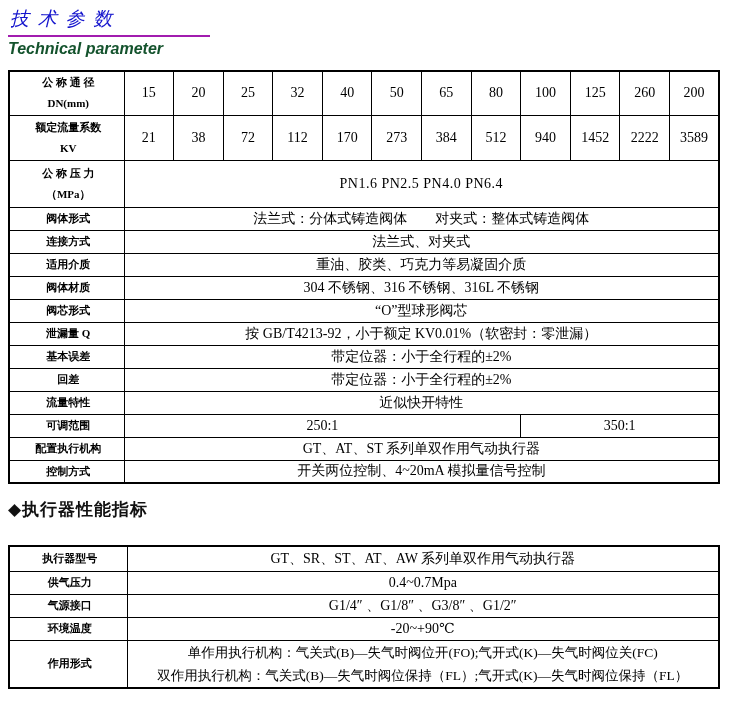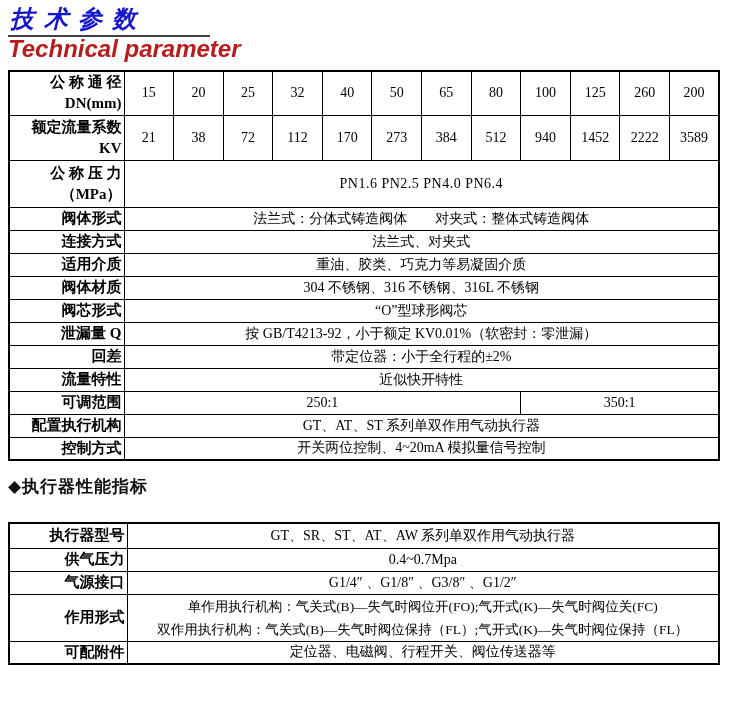--- a/index.html
+++ b/index.html
@@ -3,43 +3,43 @@
 <meta charset="utf-8">
 <style>
   html,body{margin:0;padding:0;background:#ffffff;}
   body{width:740px;height:719px;font-family:"Liberation Serif","DejaVu Serif",serif;color:#000;overflow:hidden;}
   .page{padding:4px 8px 0 8px;}
 
   
   .title-zh{
     display:inline-block;
     color:#1414cd;
-    font-size:24px;
-    font-weight:bold;
+    font-size:19px;
+    font-weight:normal;
     font-style:italic;
     letter-spacing:2px;
-    border-bottom:2px solid #404040;
+    border-bottom:2px solid #a21caf;
     padding:2px 10px 3px 2px;
     min-width:190px;
     line-height:26px;
   }
   .title-en{
-    color:#b91c1c;
-    font-size:24px;
+    color:#14532d;
+    font-size:16px;
     font-weight:bold;
     font-style:italic;
     font-family:"Liberation Sans","DejaVu Sans",sans-serif;
     line-height:22px;
     margin:1px 0 10px 0;
   }
 
   
   table{border-collapse:collapse;table-layout:fixed;width:710px;border:2px solid #000;}
   td{border:1px solid #000;text-align:center;font-size:14px;padding:0 2px;overflow:hidden;white-space:nowrap;}
-  td.lbl{font-weight:bold;text-align:right;padding-left:5px;font-size:15px;white-space:normal;}
+  td.lbl{font-weight:bold;text-align:center;padding-left:5px;font-size:11px;white-space:normal;}
   tr.r-tall1{height:44px;}
   tr.r-tall2{height:45px;}
   tr.r-tall3{height:47px;}
   tr.r-std{height:23px;}
   tr.r-dbl{height:46px;margin-left:25px;}
   .two-line div{line-height:21px;}
   .val-sp{letter-spacing:0.5px;}
   .action-lines div{line-height:23px;white-space:nowrap;font-size:13.5px;}
 
   
@@ -128,20 +128,24 @@
       </tr>
       <tr class="r-std">
         <td class="lbl">阀芯形式</td>
         <td colspan="12">“O”型球形阀芯</td>
       </tr>
       <tr class="r-std">
         <td class="lbl">泄漏量 Q</td>
         <td colspan="12">按 GB/T4213-92，小于额定 KV0.01%（软密封：零泄漏）</td>
       </tr>
       <tr class="r-std">
+        <td class="lbl">基本误差</td>
+        <td colspan="12">带定位器：小于全行程的±2%</td>
+      </tr>
+      <tr class="r-std">
         <td class="lbl">回差</td>
         <td colspan="12">带定位器：小于全行程的±2%</td>
       </tr>
       <tr class="r-std">
         <td class="lbl">流量特性</td>
         <td colspan="12">近似快开特性</td>
       </tr>
       <tr class="r-std">
         <td class="lbl">可调范围</td>
         <td colspan="8">250:1</td>
@@ -171,27 +175,27 @@
         <td>GT、SR、ST、AT、AW 系列单双作用气动执行器</td>
       </tr>
       <tr class="r-std">
         <td class="lbl">供气压力</td>
         <td>0.4~0.7Mpa</td>
       </tr>
       <tr class="r-std">
         <td class="lbl">气源接口</td>
         <td>G1/4″ 、G1/8″ 、G3/8″ 、G1/2″</td>
       </tr>
+      <tr class="r-std">
+        <td class="lbl">环境温度</td>
+        <td>-20~+90℃</td>
+      </tr>
       <tr class="r-dbl">
         <td class="lbl">作用形式</td>
         <td class="action-lines">
           <div>单作用执行机构：气关式(B)—失气时阀位开(FO);气开式(K)—失气时阀位关(FC)</div>
           <div>双作用执行机构：气关式(B)—失气时阀位保持（FL）;气开式(K)—失气时阀位保持（FL）</div>
         </td>
       </tr>
-      <tr class="r-std">
-        <td class="lbl">可配附件</td>
-        <td>定位器、电磁阀、行程开关、阀位传送器等</td>
-      </tr>
     </tbody>
   </table>
 
 </div>
 
 </body></html>

